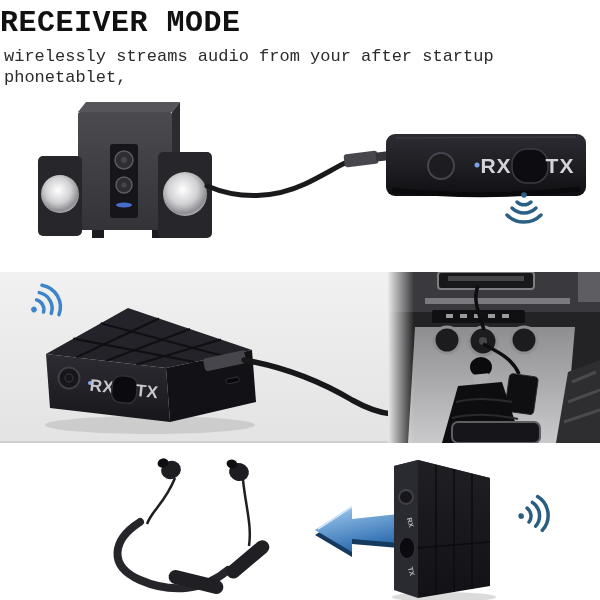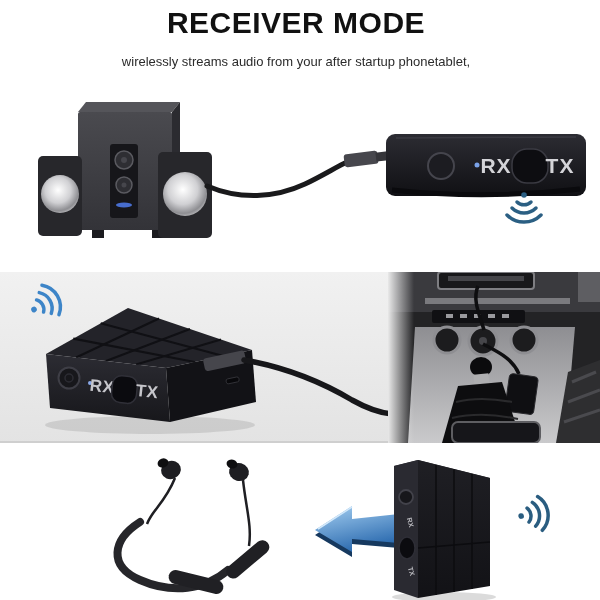--- a/index.html
+++ b/index.html
@@ -1,20 +1,20 @@
 <!DOCTYPE html>
 <html><head>
 <meta charset="utf-8">
 <style>
   html,body{margin:0;padding:0;}
   body{width:600px;height:600px;background:#ffffff;overflow:hidden;position:relative;
        font-family:"Liberation Sans", sans-serif;}
-  .header{position:absolute;top:4px;left:0;width:592px;text-align:center;}
+  .header{position:absolute;top:4px;left:0;width:592px;font-family:Liberation Mono, monospace;}
   .title{font-size:30px;font-weight:bold;letter-spacing:.5px;color:#111;margin:2px 0 6px 0;}
-  .sub{font-size:13px;font-weight:500;color:#2b2b2b;margin:11px;line-height:21px;}
+  .sub{font-size:17px;font-weight:500;color:#2b2b2b;margin:4px;line-height:21px;}
   .sec{position:absolute;left:0;width:494px;}
   .sec-top{top:88px;height:185px;}
   .sec-mid{top:272px;height:171px;}
   .sec-bot{top:448px;height:152px;}
   svg{display:block;}
   .rxtx-lg{font-size:21px;font-weight:bold;fill:#d4d4d8;letter-spacing:1px;}
   .rxtx-md{font-size:17px;font-weight:bold;fill:#c6c6cb;letter-spacing:.5px;}
   .rxtx-sm{font-size:7px;font-weight:bold;fill:#b8b8bd;}
   text{font-family:"Liberation Sans", sans-serif;}
 </style>

